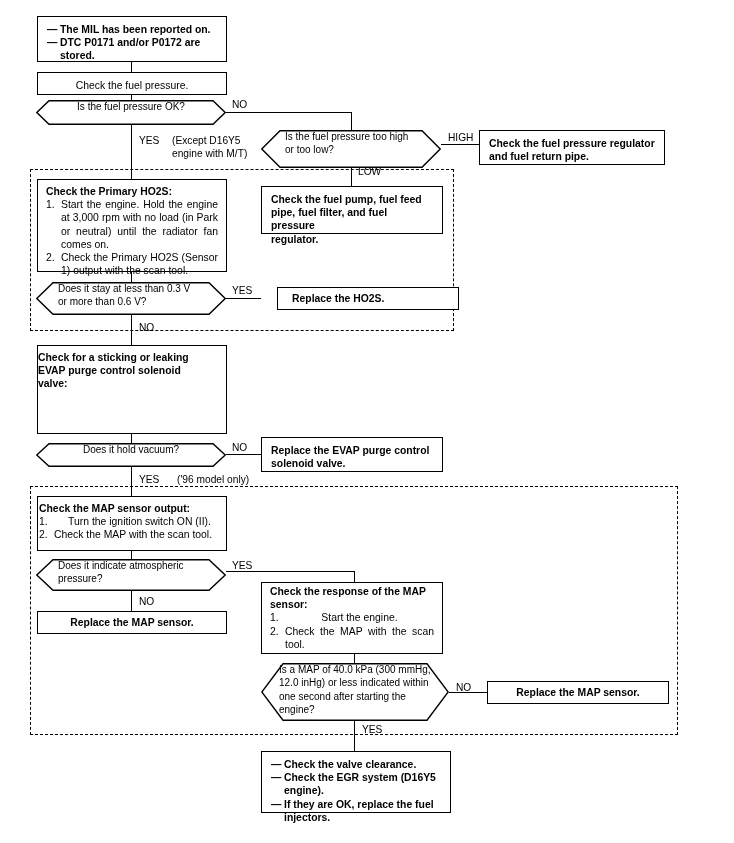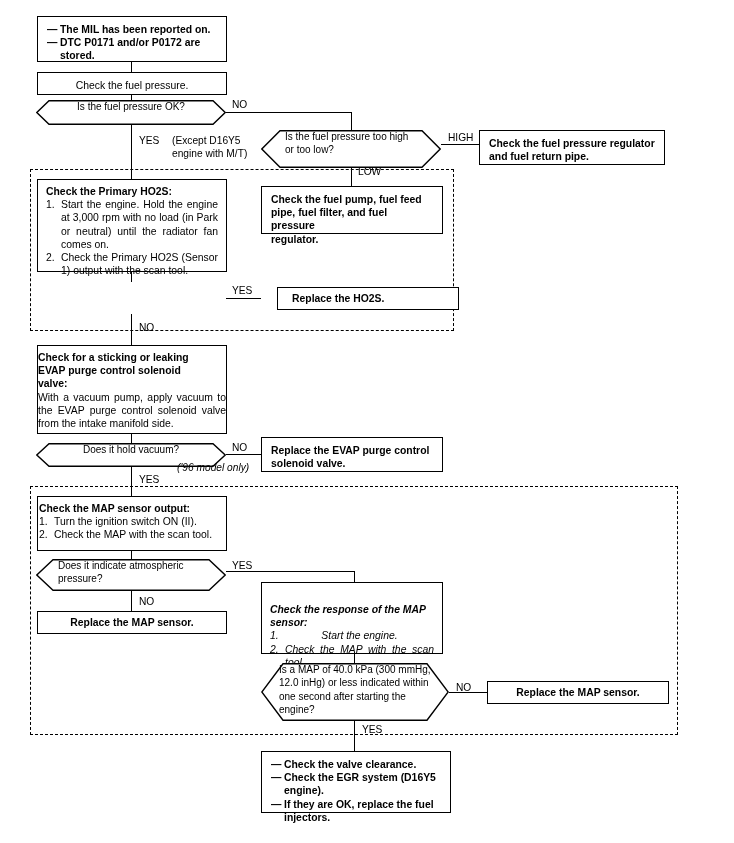--- a/index.html
+++ b/index.html
@@ -238,58 +238,66 @@
     <div class="numrow">
       <span class="num">1.</span>
       <span class="ntxt">Start the engine. Hold the engine at 3,000 rpm with no load (in Park or neutral) until the radiator fan comes on.</span>
     </div>
     <div class="numrow">
       <span class="num">2.</span>
       <span class="ntxt">Check the Primary HO2S (Sensor 1) output with the scan tool.</span>
     </div>
   </div>
 
+  <div class="hex" style="left:36px; top:282px; width:190px; height:33px;">
+    <svg viewBox="0 0 190 33" preserveAspectRatio="none">
+      <polygon points="17,0.8 173,0.8 189.2,16.5 173,32.2 17,32.2 0.8,16.5" fill="#fff" stroke="#000" stroke-width="1.4" vector-effect="non-scaling-stroke"></polygon>
+    </svg>
+    <div class="hextext" style="padding:0 22px;">
+      <span>Does it stay at less than 0.3 V</span>
+      <span>or more than 0.6 V?</span>
+    </div>
+  </div>
   <div class="elabel" style="left:232px; top:285px;"><span>YES</span></div>
   <div class="elabel" style="left:139px; top:322px;"><span>NO</span></div>
 
   <div class="box bold centerleft" style="left:277px; top:287px; width:182px; height:23px;">
     <span>Replace the HO2S.</span>
   </div>
 
   <div class="box" style="left:37px; top:345px; width:190px; height:89px; padding:5px 0;">
     <div style="font-weight:bold;">
       <span class="plainline">Check for a sticking or leaking</span>
       <span class="plainline">EVAP purge control solenoid</span>
       <span class="plainline">valve:</span>
     </div>
-    <div class="justify">With a vacuum pump, apply vacuum to the EVAP purge control solenoid valve from the intake manifold side.</div>
   </div>
 
   <div class="hex ctr" style="left:36px; top:443px; width:190px; height:24px;">
     <svg viewBox="0 0 190 24" preserveAspectRatio="none">
       <polygon points="13,0.8 177,0.8 189.2,12 177,23.2 13,23.2 0.8,12" fill="#fff" stroke="#000" stroke-width="1.4" vector-effect="non-scaling-stroke"></polygon>
     </svg>
     <div class="hextext">
       <span>Does it hold vacuum?</span>
     </div>
   </div>
   <div class="elabel" style="left:232px; top:442px;"><span>NO</span></div>
   <div class="elabel" style="left:139px; top:474px;"><span>YES</span></div>
-  <div class="note" style="left:177px; top:462px;font-style:italic;">('96 model only)</div>
+  <div class="note" style="left:177px; top:474px;">('96 model only)</div>
 
   <div class="box bold" style="left:261px; top:437px; width:182px; height:35px;">
     <span class="plainline">Replace the EVAP purge control</span>
     <span class="plainline">solenoid valve.</span>
   </div>
 
   <div class="box" style="left:37px; top:496px; width:190px; height:55px; padding:5px 1px;">
     <div style="font-weight:bold;">Check the MAP sensor output:</div>
     <div class="numrow">
       <span class="num">1.</span>
-      <span class="ntxt" style="text-align:left;">Turn the ignition switch ON (II).</span>
+      <span class="ntxt" style="text-align:center;">Turn the ignition switch ON (II).</span>
     </div>
     <div class="numrow">
       <span class="num">2.</span>
       <span class="ntxt">Check the MAP with the scan tool.</span>
     </div>
   </div>
 
   <div class="hex" style="left:36px; top:559px; width:190px; height:32px;">
     <svg viewBox="0 0 190 32" preserveAspectRatio="none">
       <polygon points="17,0.8 173,0.8 189.2,16 173,31.2 17,31.2 0.8,16" fill="#fff" stroke="#000" stroke-width="1.4" vector-effect="non-scaling-stroke"></polygon>
@@ -299,21 +307,21 @@
       <span>pressure?</span>
     </div>
   </div>
   <div class="elabel" style="left:232px; top:560px;"><span>YES</span></div>
   <div class="elabel" style="left:139px; top:596px;"><span>NO</span></div>
 
   <div class="box bold centerleft" style="left:37px; top:611px; width:190px; height:23px; justify-content:center;">
     <span>Replace the MAP sensor.</span>
   </div>
 
-  <div class="box" style="left:261px; top:582px; width:182px; height:72px; padding:20px 8px;font-style:italic;">
+  <div class="box" style="left:261px; top:582px; width:182px; height:72px; padding:2px 8px;">
     <div style="font-weight:bold;">
       <span class="plainline">Check the response of the MAP</span>
       <span class="plainline">sensor:</span>
     </div>
     <div class="numrow">
       <span class="num">1.</span>
       <span class="ntxt" style="text-align:center;">Start the engine.</span>
     </div>
     <div class="numrow">
       <span class="num">2.</span>

